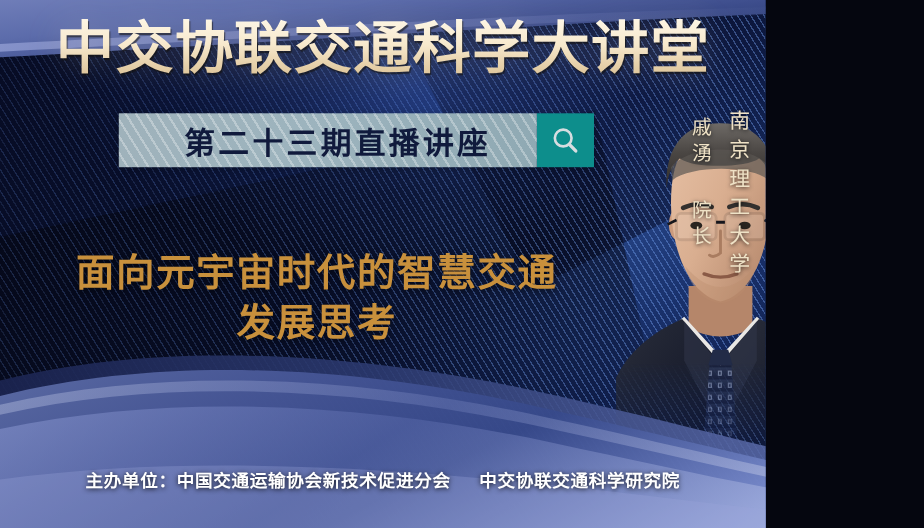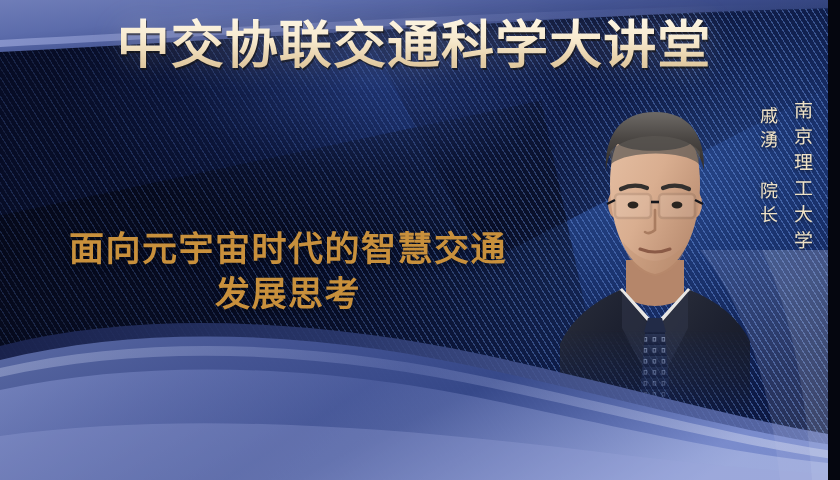--- a/index.html
+++ b/index.html
@@ -2,21 +2,21 @@
 <html lang="zh-CN"><head>
 <meta charset="utf-8">
 <style>
   html, body {
     margin: 0;
     padding: 0;
     background: #05060f;
   }
   #poster {
     position: relative;
-    width: 828px;
+    width: 696px;
     height: 480px;
     overflow: hidden;
     font-family: "Liberation Sans", "DejaVu Sans", sans-serif;
     background: #0f172a;
     user-select: none;
   }
 
   
   .bg-base {
     position: absolute;
@@ -260,20 +260,31 @@
         <stop offset="55%" stop-color="#6a78b5" stop-opacity=".45"></stop>
         <stop offset="100%" stop-color="#3a4a88" stop-opacity="0"></stop>
       </linearGradient>
     </defs>
     <path d="M0,0 L840,0 L840,8 C660,12 520,22 380,30 C240,38 110,46 0,52 Z" fill="url(#twg)"></path>
     <path d="M0,40 C120,34 250,26 390,19 C530,12 680,6 840,3 L840,10 C680,13 530,19 390,26 C250,33 120,41 0,47 Z" fill="url(#twg2)"></path>
   </svg>
 
   <div class="main-title">中交协联交通科学大讲堂</div>
 
+  <div class="subtitle-bar">
+    <div class="subtitle-text-wrap">
+      <span class="subtitle-text">第二十三期直播讲座</span>
+    </div>
+    <div class="search-box">
+      <svg width="30" height="30" viewBox="0 0 30 30">
+        <circle cx="13" cy="12.5" r="7.6" fill="none" stroke="#d6dde0" stroke-width="2.4"></circle>
+        <line x1="18.6" y1="18.2" x2="24.4" y2="24.2" stroke="#d6dde0" stroke-width="3.1" stroke-linecap="round"></line>
+      </svg>
+    </div>
+  </div>
 
   <div class="lecture-title">
     <span>面向元宇宙时代的智慧交通</span>
     <span class="l2">发展思考</span>
   </div>
 
   <div class="speaker">
     <svg width="190" height="330" viewBox="0 0 190 330">
       <defs>
         <linearGradient id="skin" x1="0" y1="0" x2="1" y2="0.8">
@@ -385,14 +396,17 @@
 
     <path d="M0,118 C165,80 345,96 495,129 C635,159 742,188 840,202 L840,210 C740,196 632,168 492,138 C343,106 164,90 0,127 Z" fill="url(#s4)"></path>
 
     <path d="M0,186 C190,160 400,178 600,202 C690,213 770,221 840,225 L840,230 L0,230 Z" fill="#9aa6dc" opacity=".30"></path>
 
     <path d="M700,0 C740,50 768,120 780,230 L840,230 L840,0 Z" fill="#b9c2e6" opacity=".16"></path>
     <path d="M762,0 C790,60 806,140 812,230 L840,230 L840,0 Z" fill="#dfe4f5" opacity=".12"></path>
   </svg>
 
 
+  <div class="footer">
+    <span>主办单位：</span><span>中国交通运输协会新技术促进分会</span><span class="gap"></span><span>中交协联交通科学研究院</span>
+  </div>
 
 </div>
 
 </body></html>

